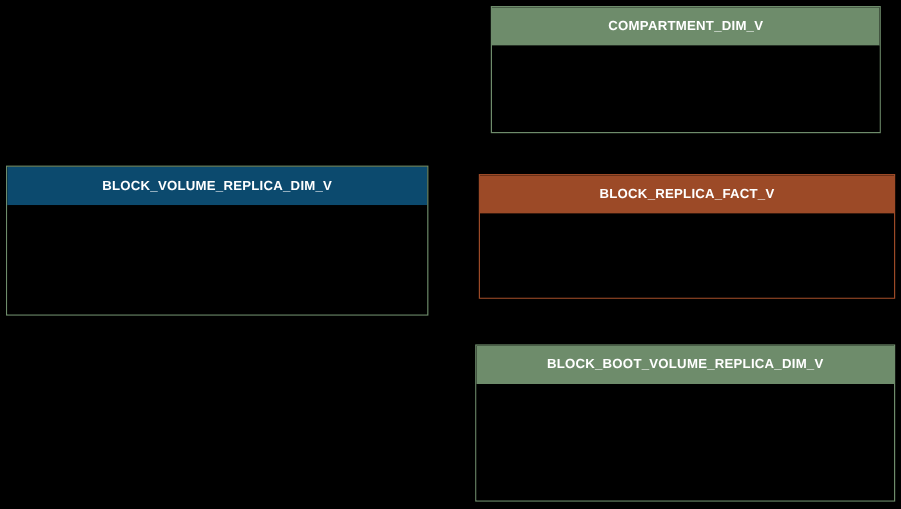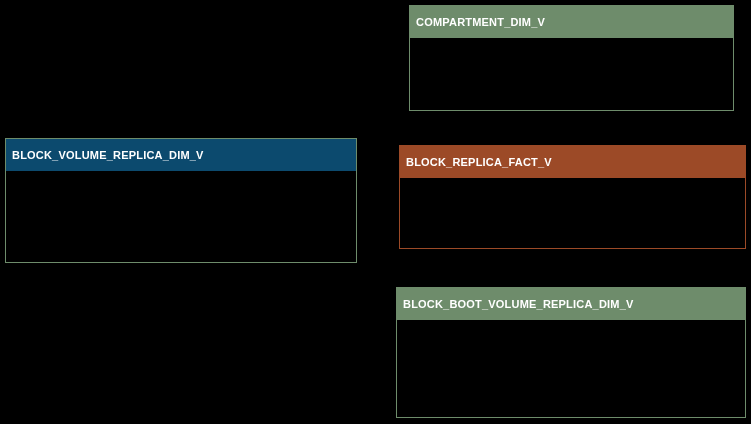--- a/index.html
+++ b/index.html
@@ -36,20 +36,21 @@
     flex-direction: column;
     overflow: hidden;
   }
 
   .entity-header {
     box-sizing: border-box;
     height: 24px;
     flex: 0 0 24px;
     display: flex;
     align-items: center;
+    justify-content: center;
     padding: 16px 6px;
   }
 
   .entity-title {
     color: #ffffff;
     font-size: 11px;
     font-weight: bold;
     letter-spacing: 0.2px;
     line-height: 1;
     white-space: nowrap;

